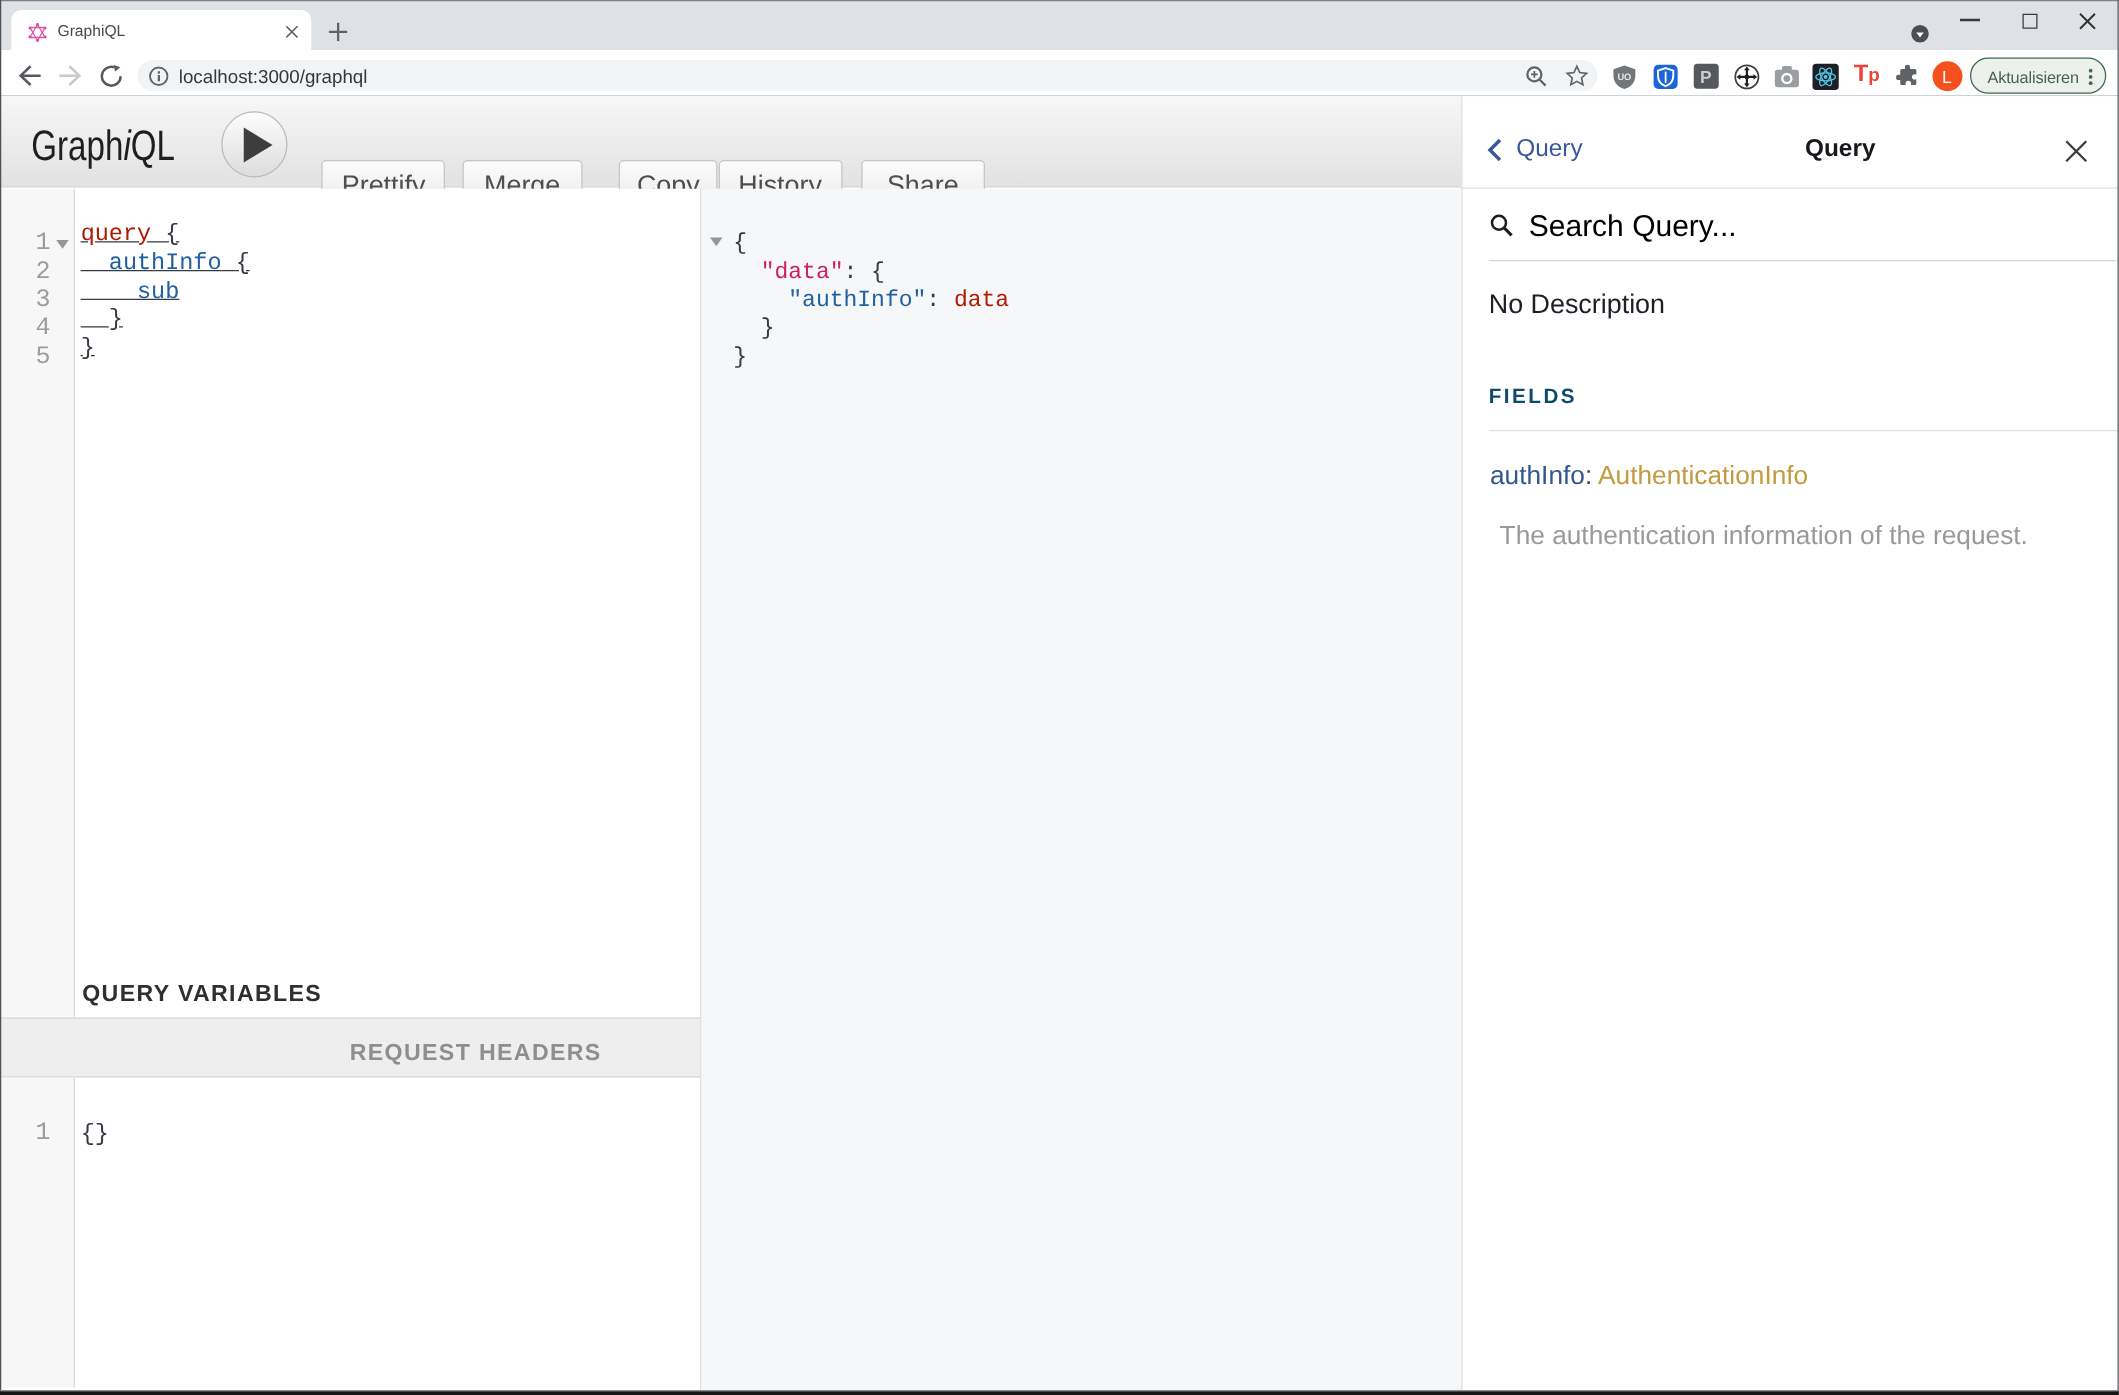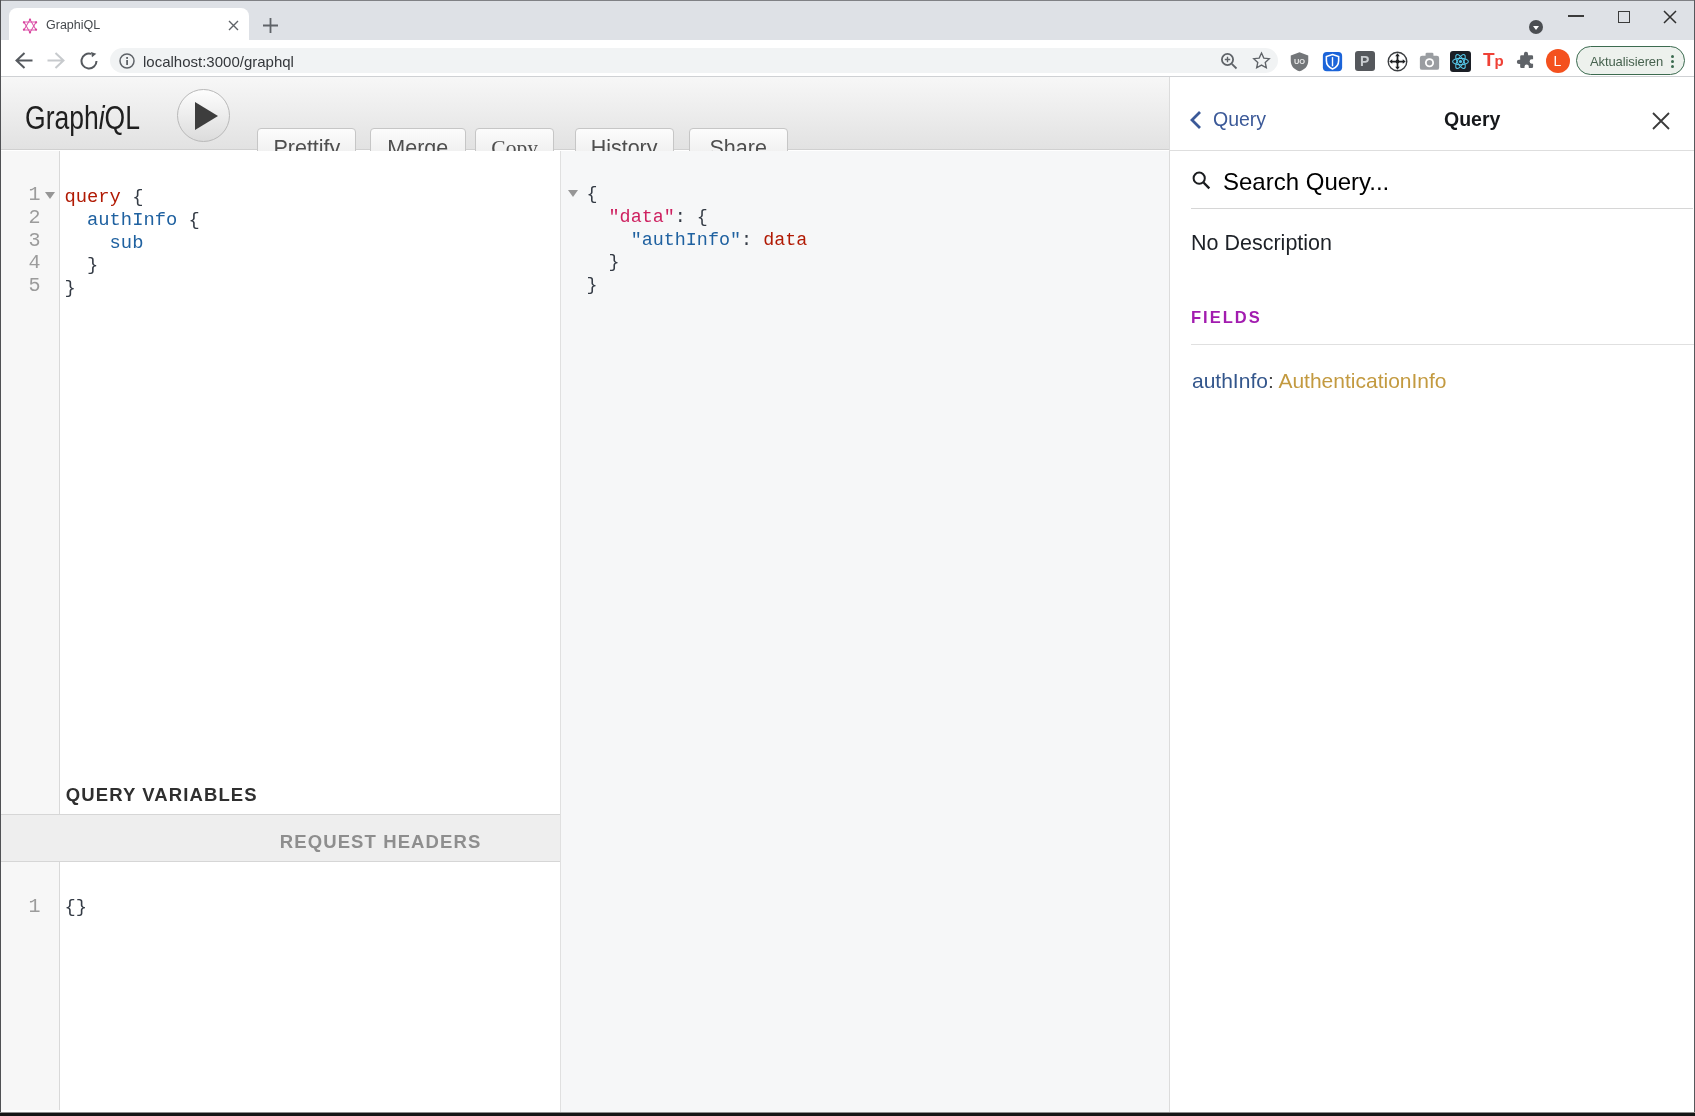--- a/index.html
+++ b/index.html
@@ -140,33 +140,33 @@
   <div class="abs" style="left:0;top:76px;width:1695px;height:1px;background:#cfd1d4;"></div>
 
   <div class="abs" style="left:0;top:77px;width:1168.5px;height:73px;background:linear-gradient(#f7f7f7,#e2e2e2);border-bottom:1px solid #d0d0d0;"></div>
   <div class="t" style="left:25px;top:98px;font-size:34px;line-height:38px;color:#1f1f1f;transform:scaleX(0.78);transform-origin:0 0;">Graph<span style="font-style:italic;">i</span>QL</div>
 
   <div class="abs" style="left:177px;top:89.3px;width:53px;height:53px;border-radius:50%;background:linear-gradient(#fdfdfd,#dcdcdc);border:1px solid #b9b9b9;"></div>
   <div class="abs" style="left:195px;top:102px;width:0;height:0;border-top:14px solid transparent;border-bottom:14px solid transparent;border-left:23px solid #3d3d3d;"></div>
 
   <div class="tb t" style="left:257.4px;top:96px;width:99px;">Prettify</div>
   <div class="tb t" style="left:369.6px;top:96px;width:96.3px;">Merge</div>
-  <div class="tb t" style="left:475px;top:96px;width:79.3px;font-family:Liberation Serif, serif;">Copy</div>
+  <div class="tb t" style="left:495px;top:96px;width:79.3px;">Copy</div>
   <div class="tb t" style="left:574.6px;top:96px;width:99px;">History</div>
   <div class="tb t" style="left:688.7px;top:96px;width:99px;">Share</div>
 
   <div class="abs" style="left:0;top:151px;width:560px;height:962px;background:#fff;"></div>
   <div class="abs" style="left:0;top:151px;width:60px;height:663px;background:#f7f7f7;border-right:1px solid #d9d9d9;"></div>
   <pre class="gut" style="left:0;top:184px;width:40.5px;text-align:right;">1
 2
 3
 4
 5</pre>
   <div class="fold" style="left:45px;top:191.5px;"></div>
-  <pre class="code" style="left:64.5px;top:186px;"><span class="kw">query</span> <span class="pn">{</span>
+  <pre class="code" style="left:64.5px;top:176px;text-decoration:underline;"><span class="kw">query</span> <span class="pn">{</span>
   <span class="pr">authInfo</span> <span class="pn">{</span>
     <span class="pr">sub</span>
   <span class="pn">}</span>
 <span class="pn">}</span></pre>
 
   <div class="abs" style="left:0;top:814px;width:560px;height:48px;background:#eee;border-top:1px solid #d6d6d6;border-bottom:1px solid #d6d6d6;"></div>
   <div class="t" style="left:65.8px;top:785px;font-size:18.5px;line-height:20px;font-weight:bold;letter-spacing:1.1px;color:#2f2f2f;">QUERY VARIABLES</div>
   <div class="t" style="left:279.8px;top:832px;font-size:18.5px;line-height:20px;font-weight:bold;letter-spacing:1.1px;color:#8e8e8e;">REQUEST HEADERS</div>
   <div class="abs" style="left:0;top:862px;width:60px;height:248px;background:#f7f7f7;border-right:1px solid #d9d9d9;"></div>
   <pre class="gut" style="left:0;top:896px;width:40.5px;text-align:right;">1</pre>
@@ -191,23 +191,24 @@
     <path d="M2 2 L18 18 M18 2 L2 18" stroke="#3a3a3a" stroke-width="1.8" fill="none"></path>
   </svg>
 
   <svg class="abs" style="left:1192px;top:171px;" width="19" height="19" viewBox="0 0 19 19">
     <circle cx="7.2" cy="7.2" r="5.6" stroke="#1a1c1f" stroke-width="2" fill="none"></circle>
     <path d="M11.5 11.5 L17.3 17.3" stroke="#1a1c1f" stroke-width="2.4"></path>
   </svg>
   <div class="t" style="left:1223px;top:171px;font-size:24px;line-height:22px;color:#000000;">Search Query...</div>
   <div class="abs" style="left:1191px;top:207.5px;width:502px;height:1px;background:#d6d6d6;"></div>
   <div class="t" style="left:1191px;top:232px;font-size:21.5px;line-height:23px;color:#1d2127;">No Description</div>
-  <div class="t" style="left:1191px;top:309px;font-size:16.5px;line-height:17px;font-weight:bold;letter-spacing:2px;color:#a21caf;">FIELDS</div>
+  <div class="t" style="left:1191px;top:309px;font-size:16.5px;line-height:17px;font-weight:bold;letter-spacing:2px;color:#0c4a6e;">FIELDS</div>
   <div class="abs" style="left:1191px;top:344px;width:503px;height:1px;background:#e0e0e0;"></div>
   <div class="t" style="left:1192px;top:369px;font-size:21px;line-height:23px;"><span style="color:#33568C;">authInfo</span><span style="color:#444;">: </span><span style="color:#c39a40;">AuthenticationInfo</span></div>
+  <div class="t" style="left:1199.7px;top:416.5px;font-size:21px;line-height:23px;color:#999;">The authentication information of the request.</div>
 
   <div class="abs" style="left:0;top:0;width:1695px;height:1px;background:#808185;"></div>
   <div class="abs" style="left:0;top:0;width:1px;height:1116px;background:#505154;"></div>
   <div class="abs" style="left:1693.5px;top:0;width:1.5px;height:1116px;background:#57585c;"></div>
   <div class="abs" style="left:0;top:1112px;width:1695px;height:1px;background:#8c8c8c;"></div>
   <div class="abs" style="left:0;top:1113px;width:1695px;height:3px;background:#151515;"></div>
 </div>
 
 <style>
   .tb { height:40px; line-height:38px; text-align:center; font-size:21.5px; color:#4e4e4e;

